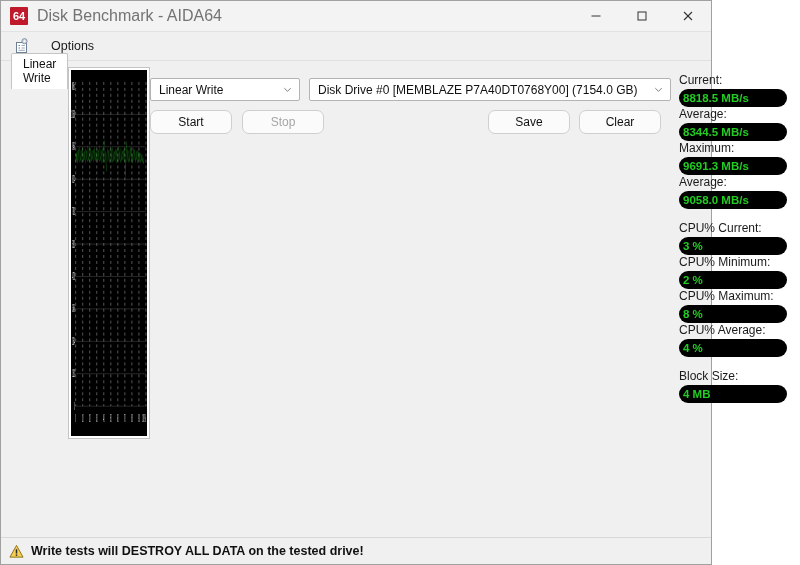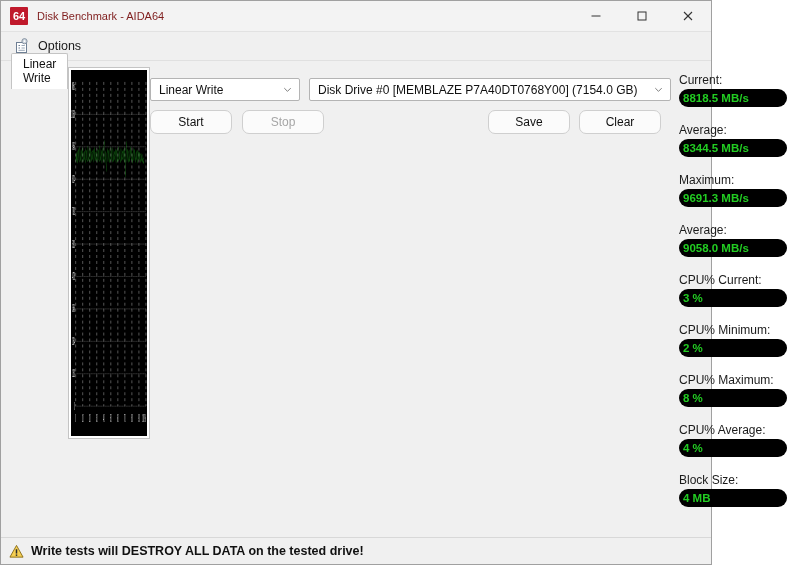--- a/index.html
+++ b/index.html
@@ -43,22 +43,22 @@
     background: #c0192b;
     color: #ffffff;
     font-size: 11px;
     font-weight: bold;
     line-height: 18px;
     text-align: center;
     border-radius: 1px;
     font-family: "Liberation Sans", sans-serif;
   }
   #title-text {
-    font-size: 11px;
-    color: #7f1d1d;
+    font-size: 16px;
+    color: #737373;
     flex: 1;
   }
   .win-btn {
     width: 46px;
     height: 30px;
     display: flex;
     align-items: center;
     justify-content: center;
     color: #333333;
     font-size: 12px;
@@ -71,21 +71,21 @@
     min-height: 28px;
     background: #f0f0f0;
     display: flex;
     align-items: center;
     padding-left: 10px;
     border-bottom: 1px solid #e0e0e0;
   }
   #options-btn {
     display: flex;
     align-items: center;
-    gap: 7px;
+    gap: 20px;
     padding: 2px 6px 2px 2px;
   }
   #options-label { font-size: 12.5px; color: #1a1a1a; }
 
   
   #content {
     flex: 1;
     display: flex;
     position: relative;
     min-height: 0;
@@ -199,21 +199,21 @@
   #btn-start { margin-right: 10px; }
   #btn-save { margin-left: auto; margin-right: 9px; }
   #btn-clear { margin-right: 10px; }
 
   
   #stats-pane {
     width: 120px;
     padding: 12px 0 0 8px;
     box-sizing: border-box;
   }
-  .stat-block { margin-bottom: 16px; }
+  .stat-block { margin-bottom: 0; }
   .stat-block.gap-above { margin-top: 12px; }
   .stat-label {
     font-size: 12px;
     color: #1a1a1a;
     margin-bottom: 2px;
   }
   .stat-value {
     background: #000000;
     color: #22cc22;
     font-size: 11.5px;

